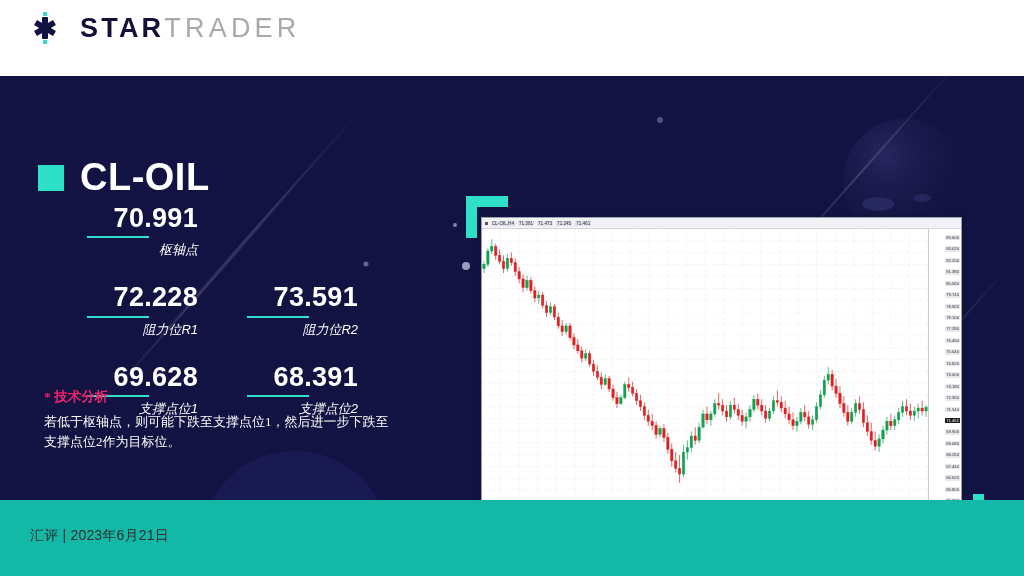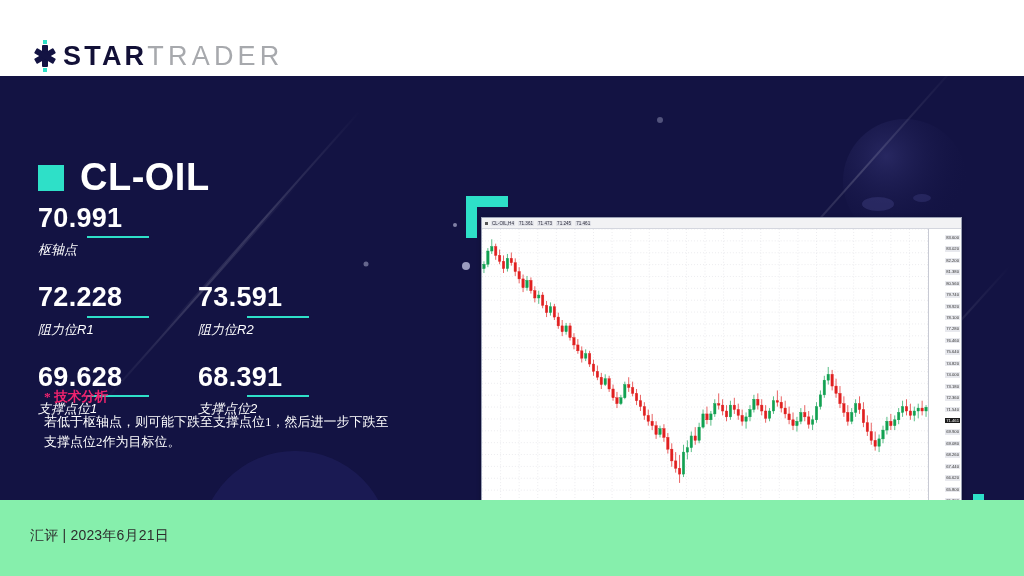--- a/index.html
+++ b/index.html
@@ -9,22 +9,22 @@
     background:#ffffff;
     position:relative;
   }
 
   
   .header {
     position:absolute; left:0; top:0; width:1024px; height:76px;
     background:#ffffff;
   }
   .logo-wrap {
-    position:absolute; left:30px; top:40px;
-    display:flex; align-items:center; gap:3px;
+    position:absolute; left:30px; top:12px;
+    display:flex; align-items:center; gap:20px;
   }
   .logo-mark { position:relative; width:30px; height:32px; }
   .logo-mark svg { display:block; }
   .logo-text { display:flex; align-items:baseline; letter-spacing:3.2px; }
   .logo-star { font-size:27px; font-weight:bold; color:#121037; }
   .logo-trader { font-size:27px; font-weight:400; color:#a7a9ad; letter-spacing:4.2px; }
 
   
   .stage {
     position:absolute; left:0; top:76px; width:1024px; height:424px;
@@ -38,21 +38,21 @@
     position:absolute; left:38px; top:60px;
     display:flex; align-items:center; gap:16px;margin-top:20px;
   }
   .title-square { width:26px; height:26px; background:#2ee0c8; }
   .title-text {
     font-size:38px; font-weight:bold; color:#ffffff; letter-spacing:0.5px;
   }
 
   .levels { position:absolute; left:38px; top:128px; width:340px; }
   .lv-row { display:flex; }
-  .lv-cell { width:160px; text-align:left; }
+  .lv-cell { width:160px; text-align:right; }
   .lv-cell.single { width:160px; }
   .lv-val {
     font-size:27px; font-weight:bold; color:#ffffff; letter-spacing:0.3px;
     line-height:1.05;
   }
   .lv-rule {
     width:62px; height:2px; background:#2ee0c8; margin:4px auto 3px auto;
   }
   .lv-lbl { font-size:13px; color:#ffffff; font-weight:400;font-style:italic; }
   .lv-gap { height:24px; }
@@ -103,21 +103,21 @@
   .price-tick {
     position:absolute; right:1px; font-size:4.2px; color:#333;
     background:#e8e9ee; padding:0 1px; line-height:1.3;
     font-family:"Liberation Sans",sans-serif;
   }
   .price-tick.current { background:#1b1b1b; color:#ffffff; }
 
   
   .footer {
     position:absolute; left:0; top:500px; width:1024px; height:76px;
-    background:#86efac;
+    background:#14b8a6;
   }
   .footer-text {
     position:absolute; left:30px; top:27px;
     font-size:14px; color:#2d2d2d; letter-spacing:0.2px;
   }
 </style>
 </head>
 <body>
 
 <div class="header">

